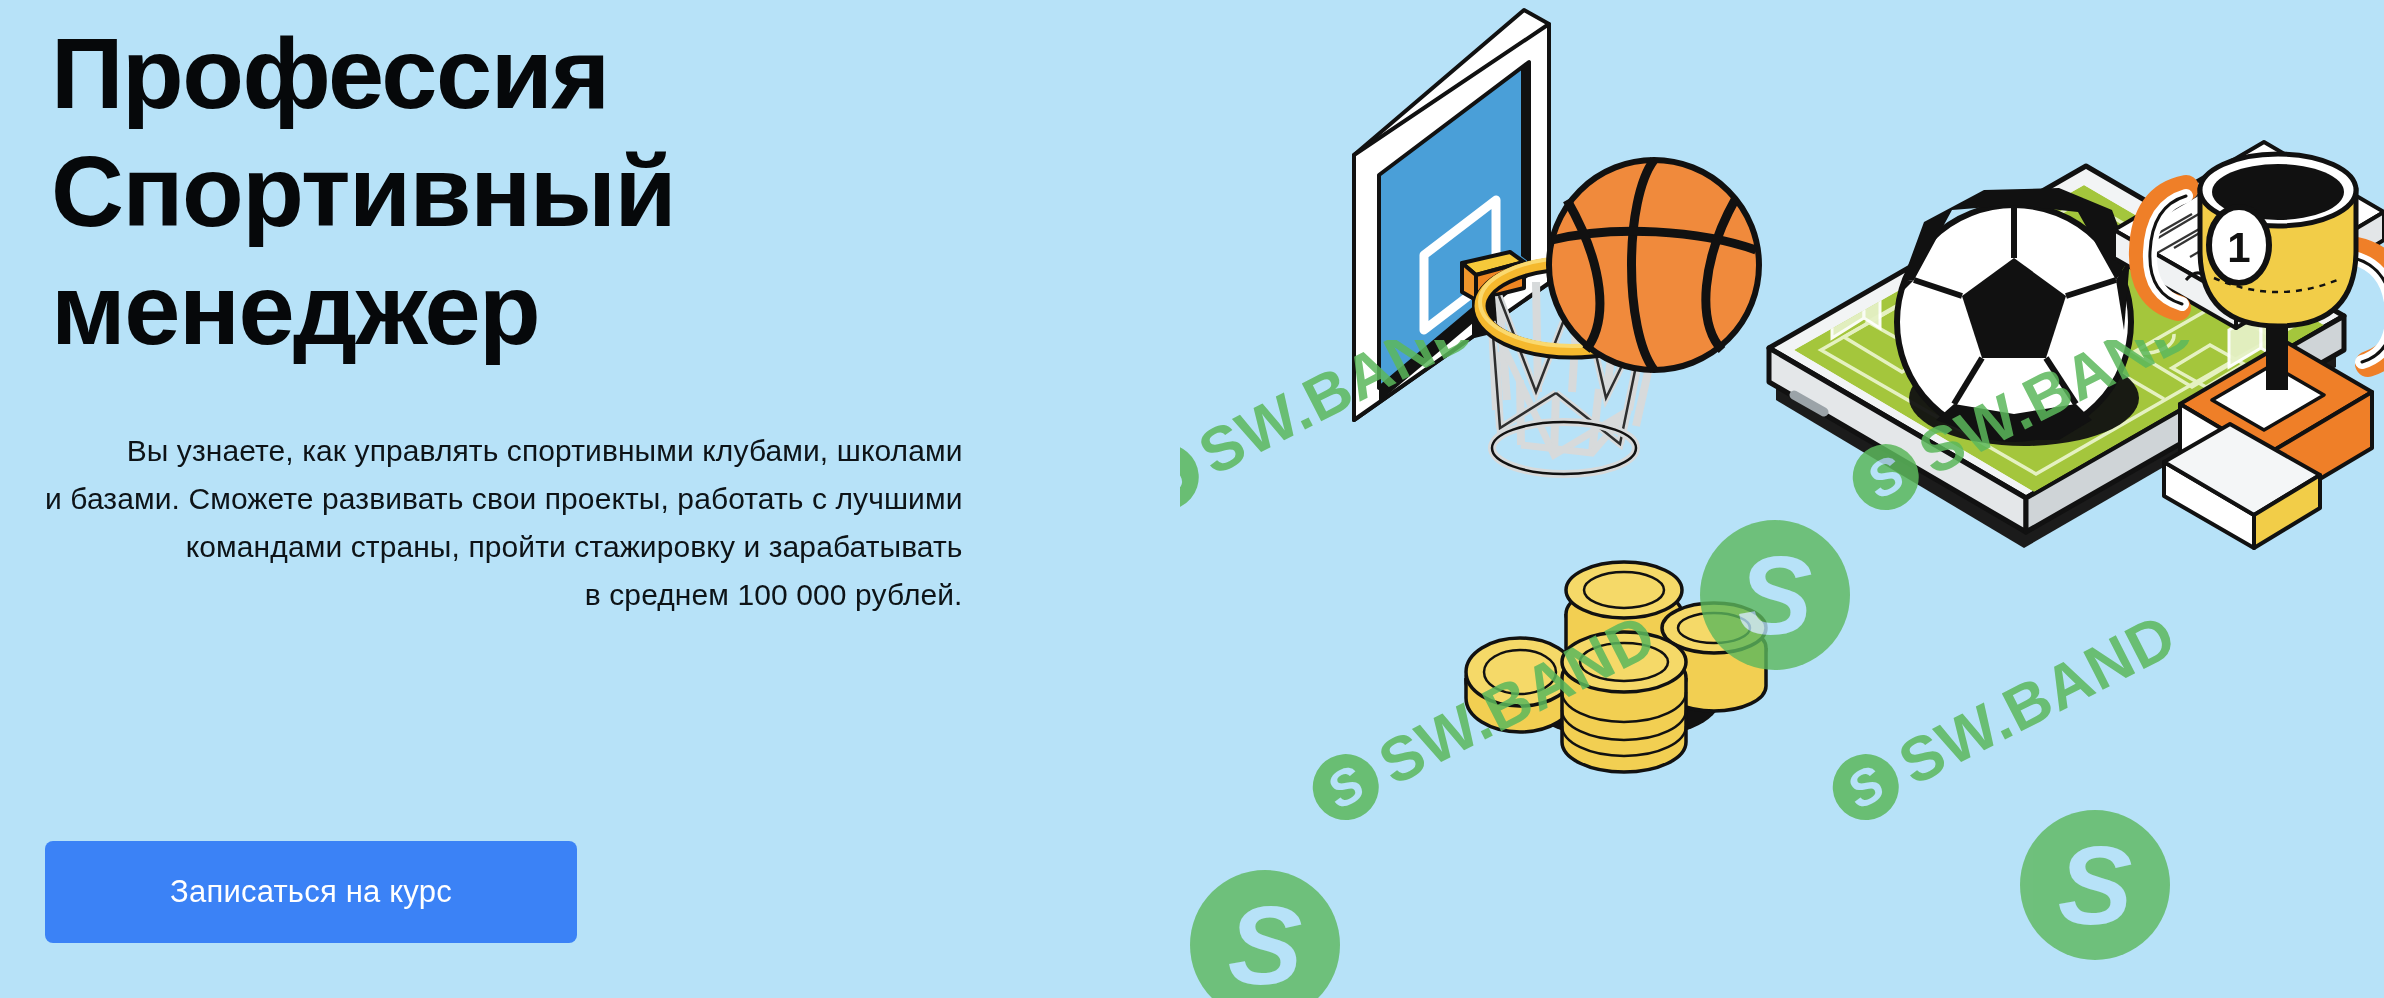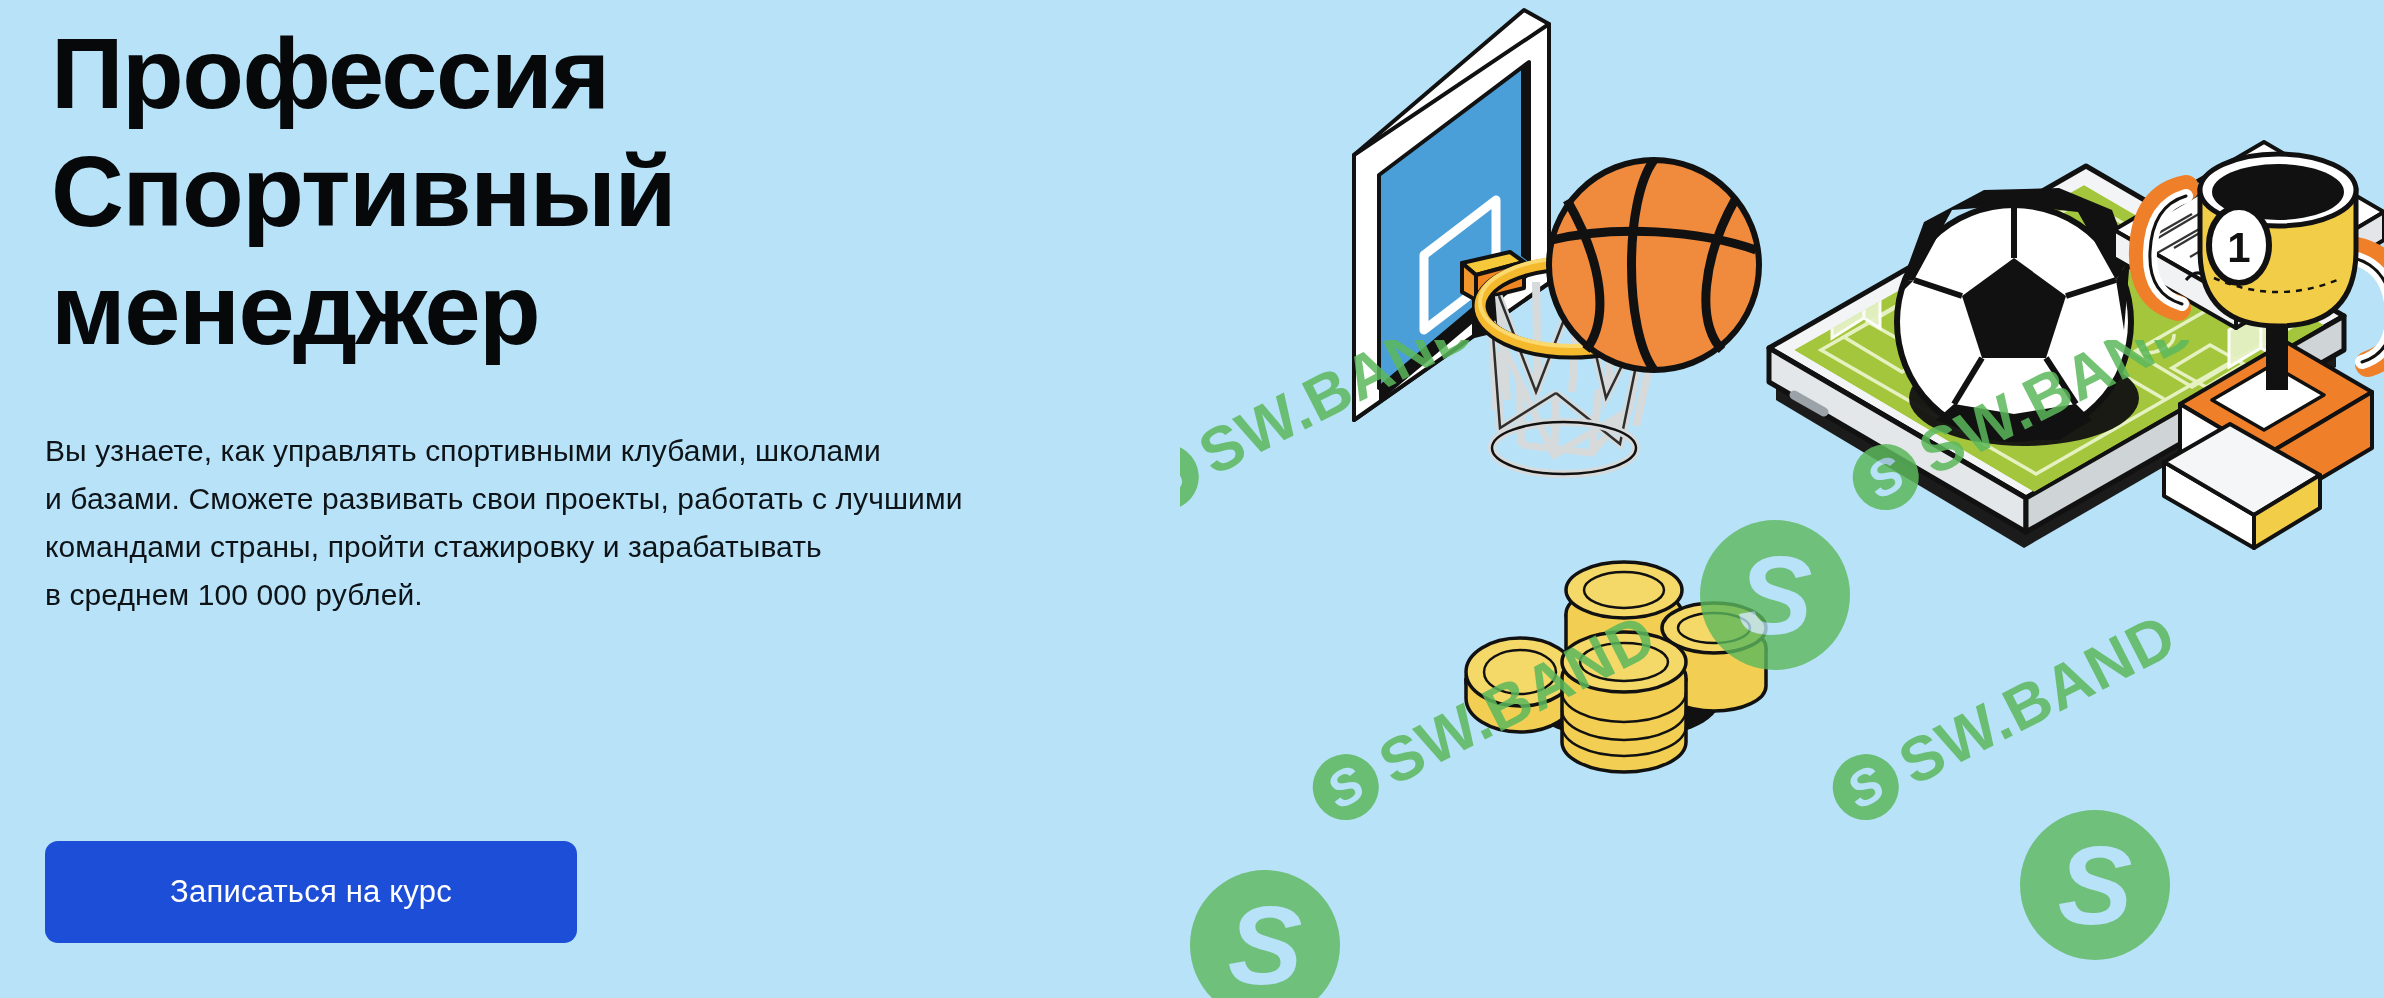--- a/index.html
+++ b/index.html
@@ -40,30 +40,31 @@
     position: absolute;
     top: 427px;
     left: 0;
     margin: 0;
     font-size: 30px;
     line-height: 48px;
     font-weight: 400;
     color: #0d1317;
     white-space: pre-line;
     letter-spacing: 0.1px;
+    text-align: right;
   }
   .cta-button {
     position: absolute;
     left: 0;
     top: 841px;
     width: 532px;
     height: 102px;
     border: none;
-    border-radius: 13px;
-    background: #1d4ed8;
+    border-radius: 8px;
+    background: #3b82f6;
     color: #ffffff;
     font-family: "Liberation Sans", sans-serif;
     font-size: 31px;
     font-weight: 400;
     letter-spacing: 0.2px;
     cursor: pointer;
     display: flex;
     align-items: center;
     justify-content: center;
     padding: 0;

